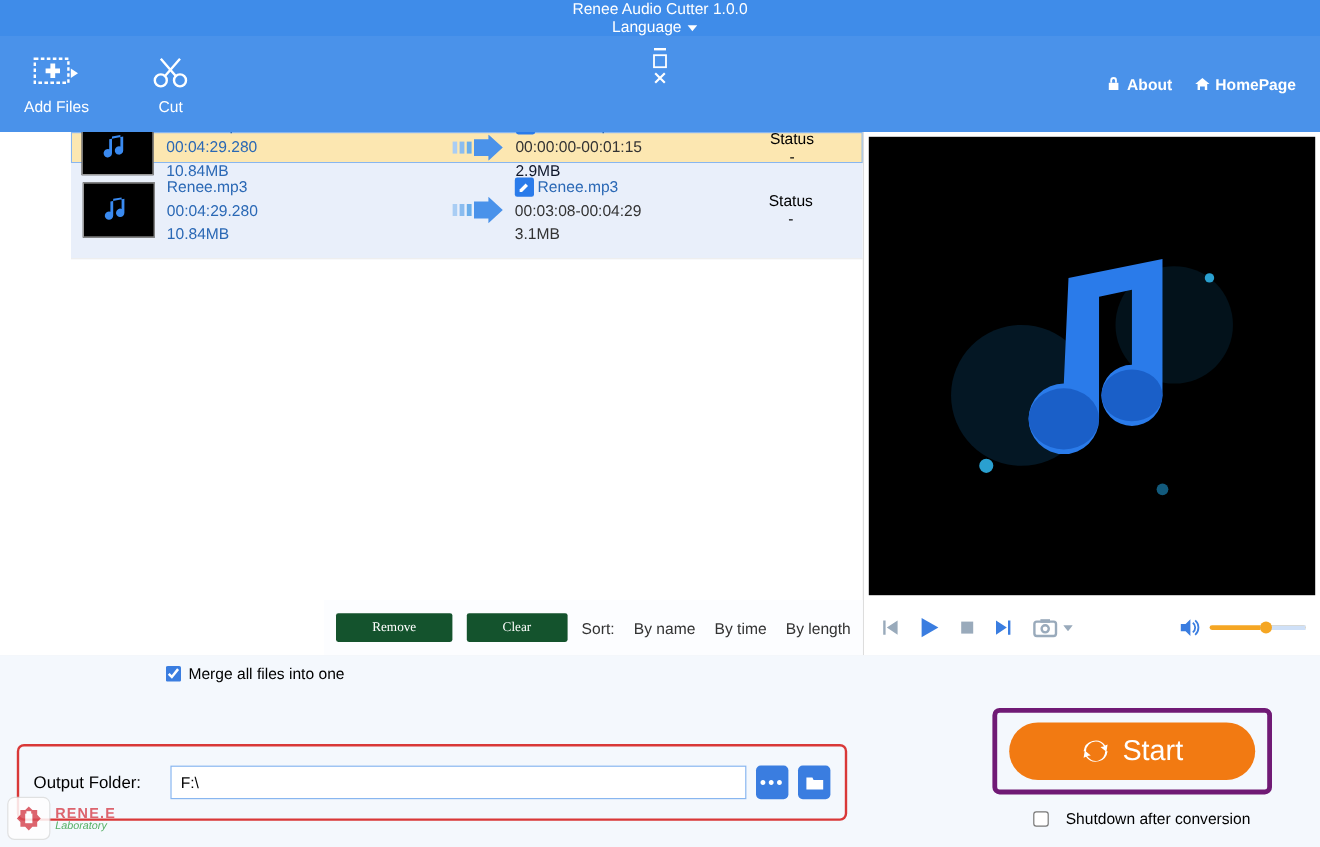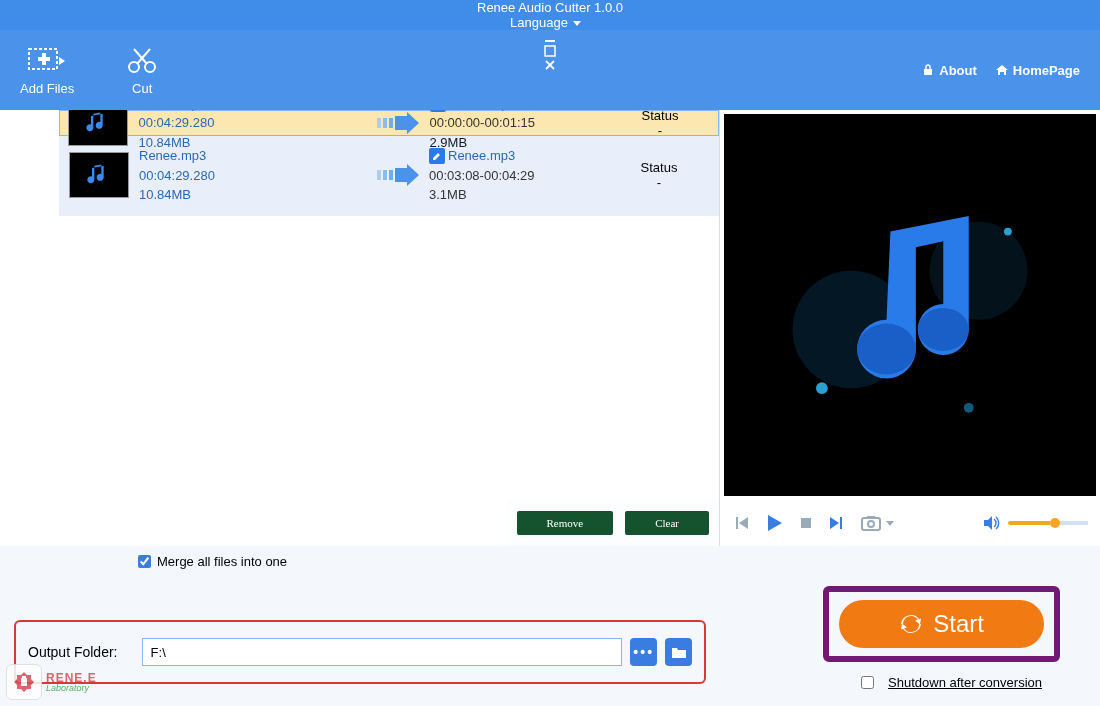--- a/index.html
+++ b/index.html
@@ -55,23 +55,23 @@
   .settingsbox { border: 2px solid #d93838; border-radius: 6px; padding: 10px 12px; width: 692px; position: absolute; left: 14px; bottom: 22px; background: transparent;}
   .settingsbox .line { display: flex; align-items: center; margin: 6px 0; font-size: 14px; gap: 8px;}
   .settingsbox .lbl { width: 110px; }
   .sel { border: 1px solid #88b6f0; background: #fff; height: 26px; padding: 0 8px; font-size: 13px; display:flex; align-items:center; justify-content:space-between; cursor:pointer;}
   .sel.format { width: 290px; }
   .sel.quality { width: 170px; }
   .folder { border: 1px solid #88b6f0; background: #fff; height: 28px; padding: 0 8px; font-size: 13px; width: 500px; display:flex; align-items:center;}
   .iconbtn { width:28px; height:28px; background:#3a7de0; border-radius:4px; display:inline-flex; align-items:center; justify-content:center; cursor:pointer;}
   .dots{letter-spacing:2px; color:#fff; font-weight:bold;}
 
-  .startbox { border: 6px solid #701a75; border-radius: 6px; position: absolute; right: 40px; bottom: 44px; padding: 8px 10px; }
+  .startbox { border: 4px solid #701a75; border-radius: 6px; position: absolute; right: 40px; bottom: 44px; padding: 8px 10px; }
   .startbtn { background: #f27a12; color: #fff; border: none; padding: 10px 60px; font-size: 24px; border-radius: 24px; cursor: pointer; display:flex; align-items:center; gap:10px;}
-  .shutdown { position: absolute; right: 58px; bottom: 16px; font-size: 13px; display:flex; align-items:center; gap:14px;text-decoration:underline;}
+  .shutdown { position: absolute; right: 58px; bottom: 16px; font-size: 13px; display:flex; align-items:center; gap:14px;}
 
   .watermark { position: absolute; left: 6px; bottom: 6px; display:flex; align-items:center; gap:4px; opacity:0.85;margin-top:20px;}
   .wm-badge{width:36px;height:36px;background:#fff;border-radius:6px;border:1px solid #ddd;display:flex;align-items:center;justify-content:center;}
   .wm-txt{font-size:12px;line-height:1;}
   .wm-txt .t1{color:#d84b56;font-weight:bold;letter-spacing:1px;}
   .wm-txt .t2{color:#3aa24a;font-size:9px;font-style:italic;}
 </style>
 </head>
 <body>
 
@@ -208,20 +208,26 @@
         <div class="status">
           <div>Status</div>
           <div>-</div>
         </div>
       </div>
 
     </div>
     <div class="listfooter">
       <button class="btn">Remove</button>
       <button class="btn">Clear</button>
+      <div class="sortwrap">
+        <span class="lbl">Sort:</span>
+        <span class="opt">By name</span>
+        <span class="opt">By time</span>
+        <span class="opt">By length</span>
+      </div>
     </div>
   </div>
 
   <div class="preview">
     <div class="previmg">
       <svg width="100%" height="100%" viewBox="0 0 380 390" preserveAspectRatio="xMidYMid meet">
         <rect width="380" height="390" fill="#000"></rect>
         <circle cx="130" cy="220" r="60" fill="#0a3a5a" opacity="0.4"></circle>
         <circle cx="260" cy="160" r="50" fill="#0a3a5a" opacity="0.3"></circle>
         <circle cx="100" cy="280" r="6" fill="#2aa0d0"></circle>

